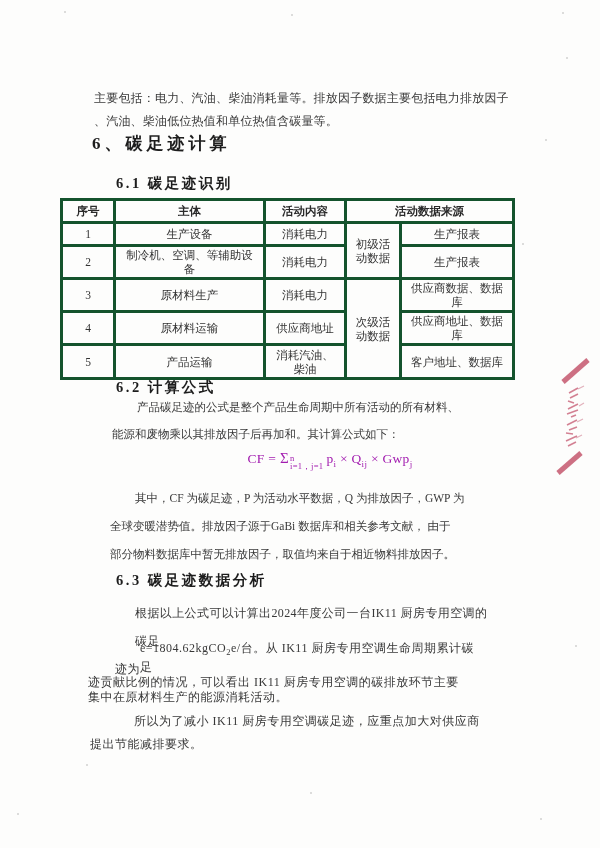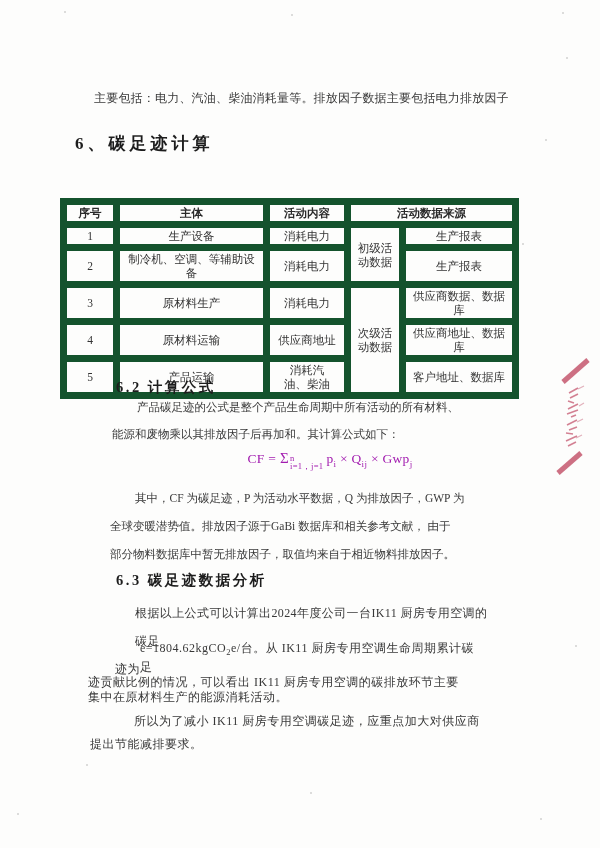--- a/index.html
+++ b/index.html
@@ -13,31 +13,31 @@
     overflow: hidden;
     font-family: "Liberation Serif", "DejaVu Serif", serif;
     color: #383838;
   }
   .abs { position: absolute; }
 
   
   .intro { left: 94px; top: 71px; width: 430px; font-size: 12px; line-height: 23px; letter-spacing: 0.2px; margin-top: 16px; }
 
   
-  .h-main { left: 75px; top: 132px; font-size: 17px; font-weight: bold; letter-spacing: 4px; color: #1d1d1d; }
+  .h-main { left: 92px; top: 132px; font-size: 17px; font-weight: bold; letter-spacing: 4px; color: #1d1d1d; }
   .h-sub  { font-size: 14.5px; font-weight: bold; letter-spacing: 2.5px; color: #1d1d1d; }
   .h-61 { left: 116px; top: 174px; }
   .h-62 { left: 116px; top: 378px; text-align: right; }
   .h-63 { left: 116px; top: 571px; }
 
   
   .tbl-wrap { left: 60px; top: 198px; }
   table { border-collapse: collapse; table-layout: fixed; width: 452px; }
   td, th {
-    border: 7px solid #14532d;
+    border: 3px solid #14532d;
     font-size: 11.5px;
     text-align: center;
     vertical-align: middle;
     color: #333;
     padding: 1px 6px;
     line-height: 14px;
     font-weight: normal;
   }
   th { font-weight: bold; color: #2a2a2a; }
   .r-h  { height: 23px; }
@@ -76,24 +76,26 @@
   
   .speck { position: absolute; width: 2px; height: 2px; background: #b9b9b9; border-radius: 50%; opacity: 0.65; }
 </style>
 </head>
 <body>
 
 <div class="page">
 
   <div class="abs intro">
     <div class="ln">主要包括：电力、汽油、柴油消耗量等。排放因子数据主要包括电力排放因子</div>
+    <div class="ln">、汽油、柴油低位热值和单位热值含碳量等。</div>
   </div>
 
   <div class="abs h-main">6、碳足迹计算</div>
 
+  <div class="abs h-sub h-61">6.1 碳足迹识别</div>
 
   <div class="abs tbl-wrap">
     <table>
       <colgroup>
         <col style="width:53px">
           <col style="width:150px">
           <col style="width:81px">
           <col style="width:55px">
           <col style="width:113px">
       </colgroup>

